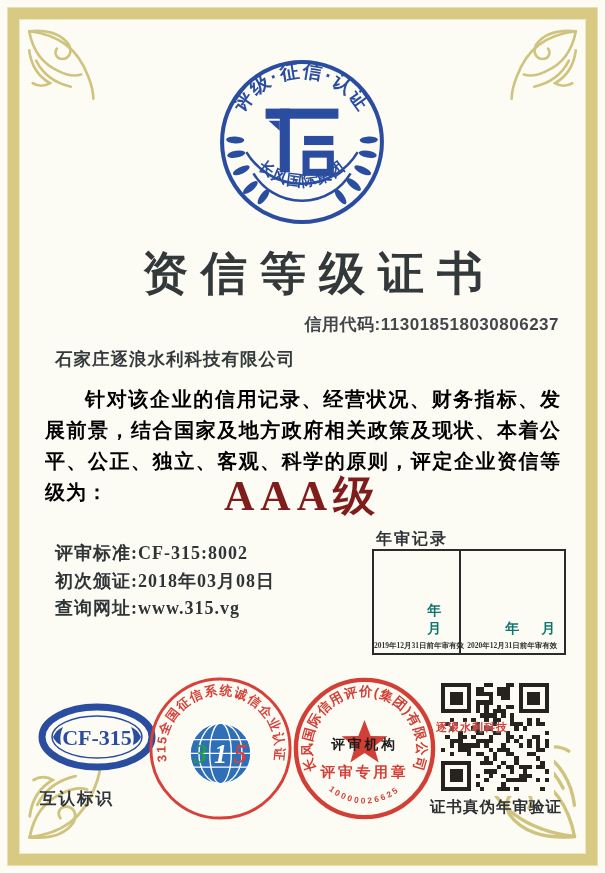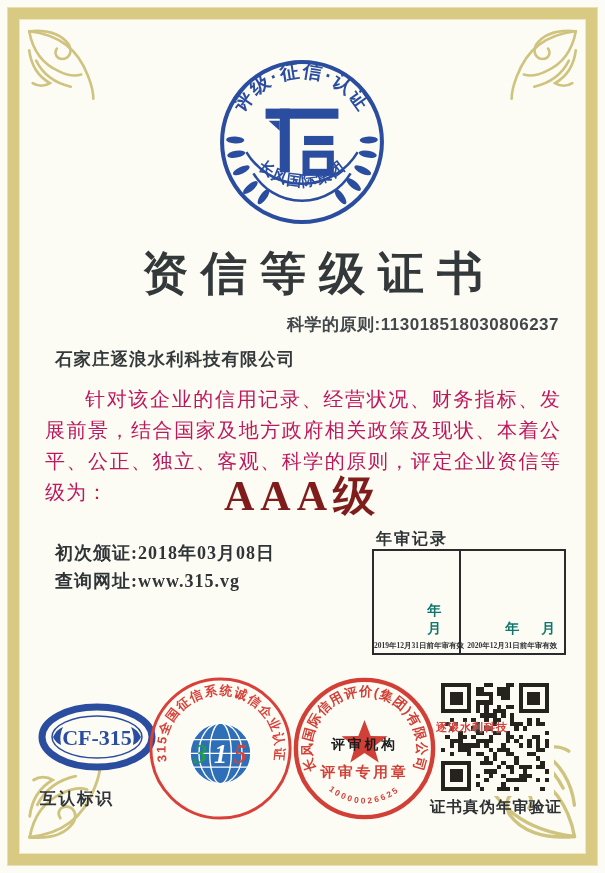--- a/index.html
+++ b/index.html
@@ -18,21 +18,21 @@
   .title{position:absolute;top:243px;left:0;right:0;text-align:center;margin:0;
          font-family:"Liberation Sans","DejaVu Sans",sans-serif;font-weight:900;
          font-size:46px;letter-spacing:13px;color:#33383a;text-indent:13px;padding-left:20px;}
   .credit-code{position:absolute;top:313px;right:46px;
          font-family:"Liberation Sans","DejaVu Sans",sans-serif;font-weight:700;
          font-size:17px;color:#41474a;letter-spacing:.5px;}
   .company{position:absolute;top:347px;left:55px;
          font-family:"Liberation Sans","DejaVu Sans",sans-serif;font-weight:700;
          font-size:17.5px;color:#343a3c;letter-spacing:1px;}
   .bodytext{position:absolute;top:384px;left:45px;right:44px;margin:0;
-         font-size:20px;font-weight:400;color:#be185d;line-height:31px;
+         font-size:20px;font-weight:700;color:#000000;line-height:31px;
          text-align:justify;text-indent:2em;letter-spacing:1px;}
   .rating{position:absolute;top:468px;left:0;right:0;text-align:center;
          font-size:42px;font-weight:700;color:#7f1d1d;letter-spacing:6px;}
 
   .fields{position:absolute;top:540px;left:55px;list-style:none;margin:0;padding:0;}
   .fields li{font-size:18px;font-weight:700;color:#2f3437;line-height:27.5px;letter-spacing:1px;}
 
   .annual-title{position:absolute;top:529px;left:376px;font-size:16px;font-weight:700;color:#2f3437;letter-spacing:2px;}
   .annual-box{position:absolute;top:549px;left:372px;width:190px;height:102px;border:2px solid #2b2b2b;display:flex;}
   .annual-cell{position:relative;height:100%;}
@@ -137,29 +137,30 @@
       <path d="M 30,95 A 64,64 0 0 0 140,95" fill="none" stroke="#2b4da0" stroke-width="2.5"></path>
       <path d="M 37,116 A 56,56 0 0 0 133,116" fill="none" stroke="#2b4da0" stroke-width="2.5"></path>
       <text font-size="15" font-weight="bold" fill="#2b4da0" letter-spacing="1" font-family="Liberation Sans, sans-serif">
         <textPath href="#arcBanner" startOffset="50%" text-anchor="middle">长风国际集团</textPath>
       </text>
     </g>
   </svg>
 
   <h1 class="title">资信等级证书</h1>
 
-  <div class="credit-code">科学的原则:113018518030806237</div>
+  <div class="credit-code">信用代码:113018518030806237</div>
 
   <div class="company">石家庄逐浪水利科技有限公司</div>
 
   <p class="bodytext">针对该企业的信用记录、经营状况、财务指标、发展前景，结合国家及地方政府相关政策及现状、本着公平、公正、独立、客观、科学的原则，评定企业资信等级为：</p>
 
   <div class="rating">AAA级</div>
 
   <ul class="fields">
+    <li>评审标准:CF-315:8002</li>
     <li>初次颁证:2018年03月08日</li>
     <li>查询网址:www.315.vg</li>
   </ul>
 
   <div class="annual-title">年审记录</div>
   <div class="annual-box">
     <div class="annual-cell c0">
       <div class="annual-ym">年　月</div>
       <div class="annual-note">2019年12月31日前年审有效</div>
     </div>

